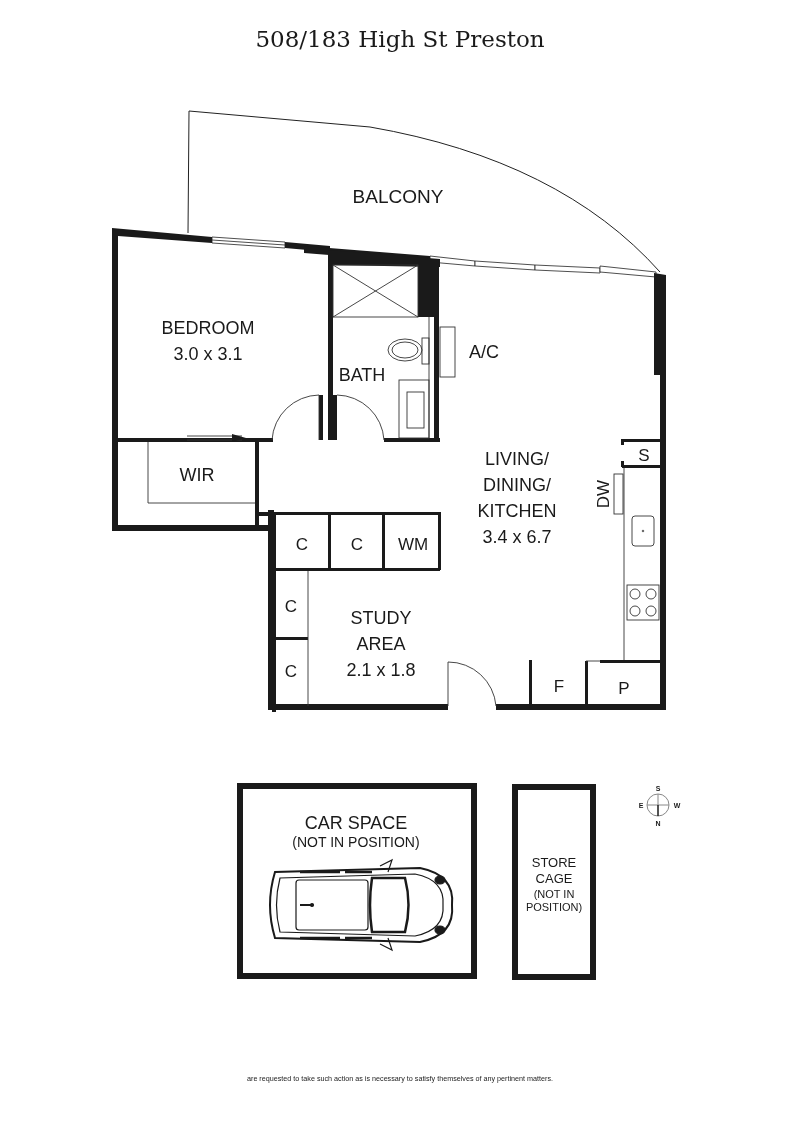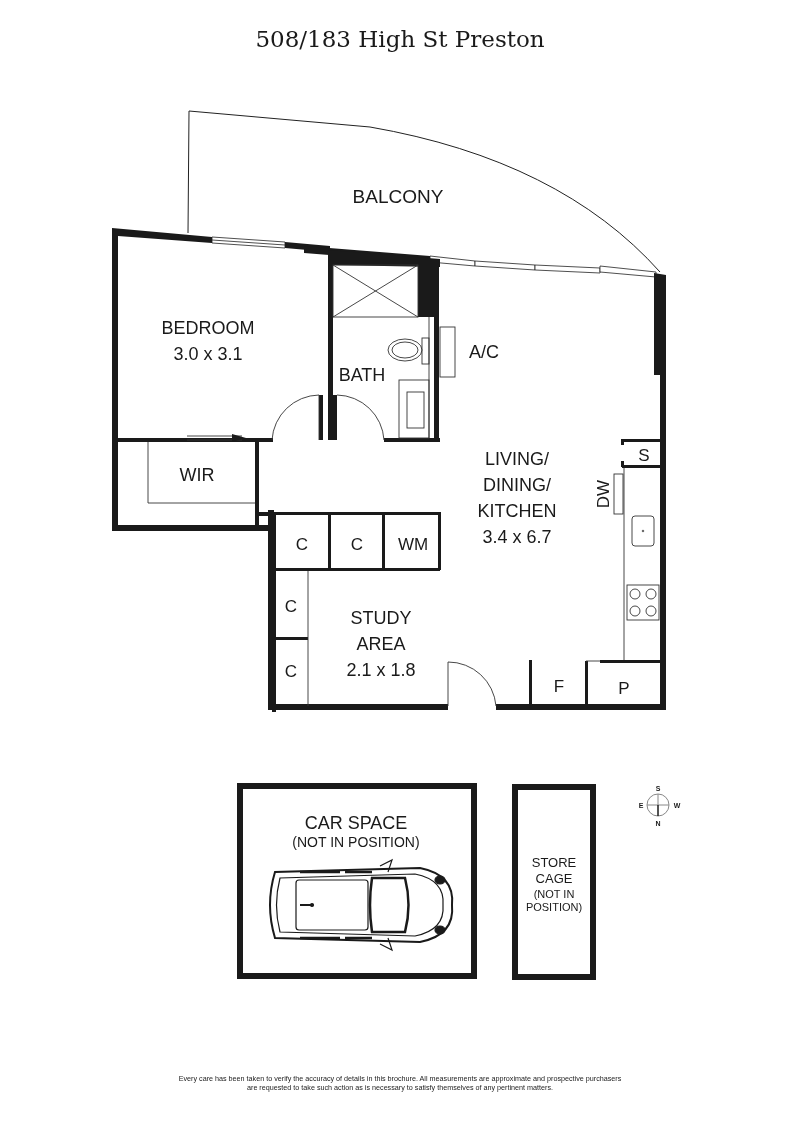--- a/index.html
+++ b/index.html
@@ -175,15 +175,14 @@
     <line x1="658" y1="794" x2="658" y2="805" stroke="#888" stroke-width="1"></line>
     <line x1="658" y1="805" x2="658" y2="816" stroke="#1a1a1a" stroke-width="1.5"></line>
     <text class="lbl" x="658" y="791" font-size="7" font-weight="bold" text-anchor="middle">S</text>
     <text class="lbl" x="658" y="826" font-size="7" font-weight="bold" text-anchor="middle">N</text>
     <text class="lbl" x="641" y="808" font-size="7" font-weight="bold" text-anchor="middle">E</text>
     <text class="lbl" x="677" y="808" font-size="7" font-weight="bold" text-anchor="middle">W</text>
   </g>
 </svg>
 
 <div class="disclaimer">
-  <div>Every care has been taken to verify the accuracy of details in this brochure. All measurements are approximate and prospective purchasers</div>
   <div>are requested to take such action as is necessary to satisfy themselves of any pertinent matters.</div>
 </div>
 
 </body></html>

